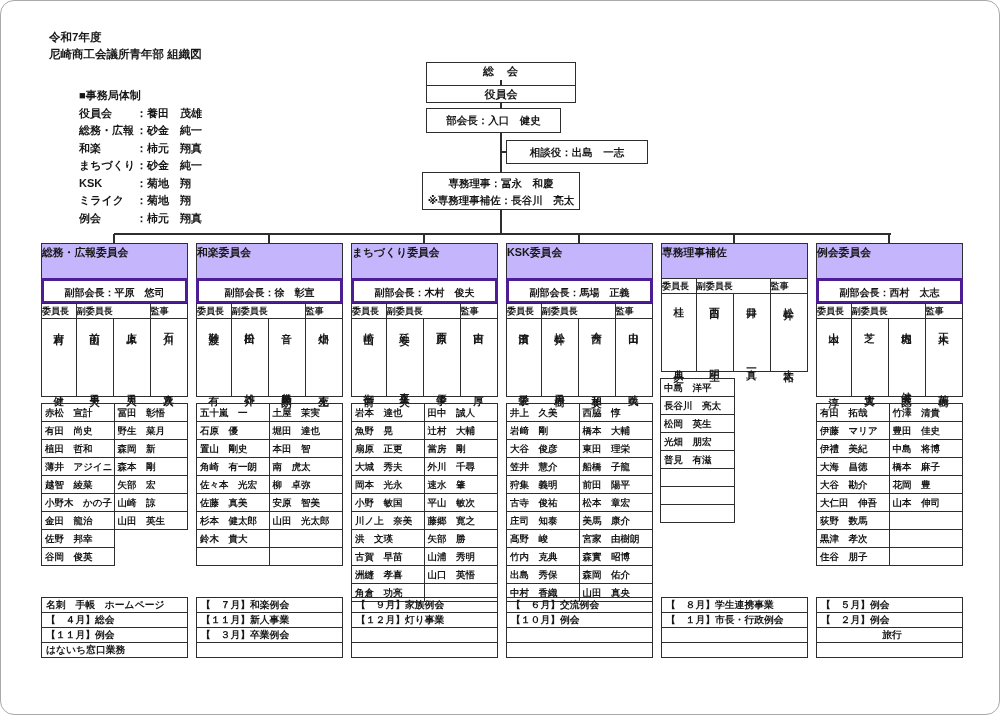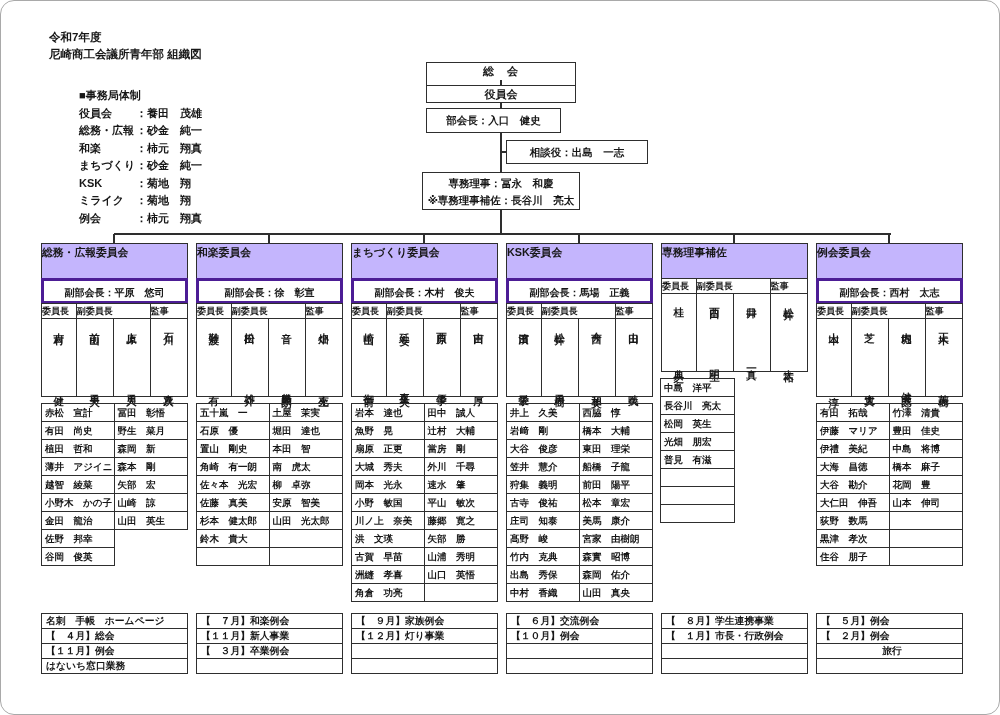--- a/index.html
+++ b/index.html
@@ -19,21 +19,21 @@
          box-sizing:border-box; font-weight:700; white-space:nowrap; }
   .b-general { left:425px; top:61px; width:150px; height:36px; line-height:16px; font-size:11px; letter-spacing:1px;}
   .b-board   { left:425px; top:84px; width:150px; height:18px; line-height:16px; font-size:11px; }
   .b-chair   { left:425px; top:107px; width:135px; height:25px; line-height:23px; font-size:10.5px; }
   .b-advisor { left:505px; top:139px; width:142px; height:24px; line-height:22px; font-size:10.5px; }
   .b-exec    { left:421px; top:171px; width:158px; height:38px; font-size:10.5px; padding-top:2px; }
   .b-exec div { line-height:16.5px; }
   .vl,.hl { position:absolute; background:#2e2e2e; }
   
   .committee-row, .schedule-row { position:absolute; left:40px; top:242px; width:922px; display:flex; gap:8px; }
-  .schedule-row { top:612px; }
+  .schedule-row { top:596px; }
   .committee, .sched { width:147px; flex:none; box-sizing:border-box; }
   .c-head { border:1px solid #2e2e2e; background:#c4b5fd; font-weight:700;
             font-size:10.8px; height:36px; line-height:16px; box-sizing:border-box; white-space:nowrap; }
   .c-vice { border:3px solid #4c1d95; margin-top:-1px; height:26px; line-height:24px; text-align:center;
             font-size:10px; font-weight:700; box-sizing:border-box; white-space:nowrap; }
   .c-officers { display:grid; grid-template-columns:24% 25.5% 25.5% 25%; border:1px solid #2e2e2e;
                 margin-top:-1px; box-sizing:border-box; }
   .oh { grid-row:1; border-bottom:1px solid #2e2e2e; border-right:1px solid #2e2e2e; text-align:left;
         font-size:9px; font-weight:700; height:15px; line-height:14px; box-sizing:border-box; white-space:nowrap; }
   .oh.span2 { grid-column:2 / span 2; }

